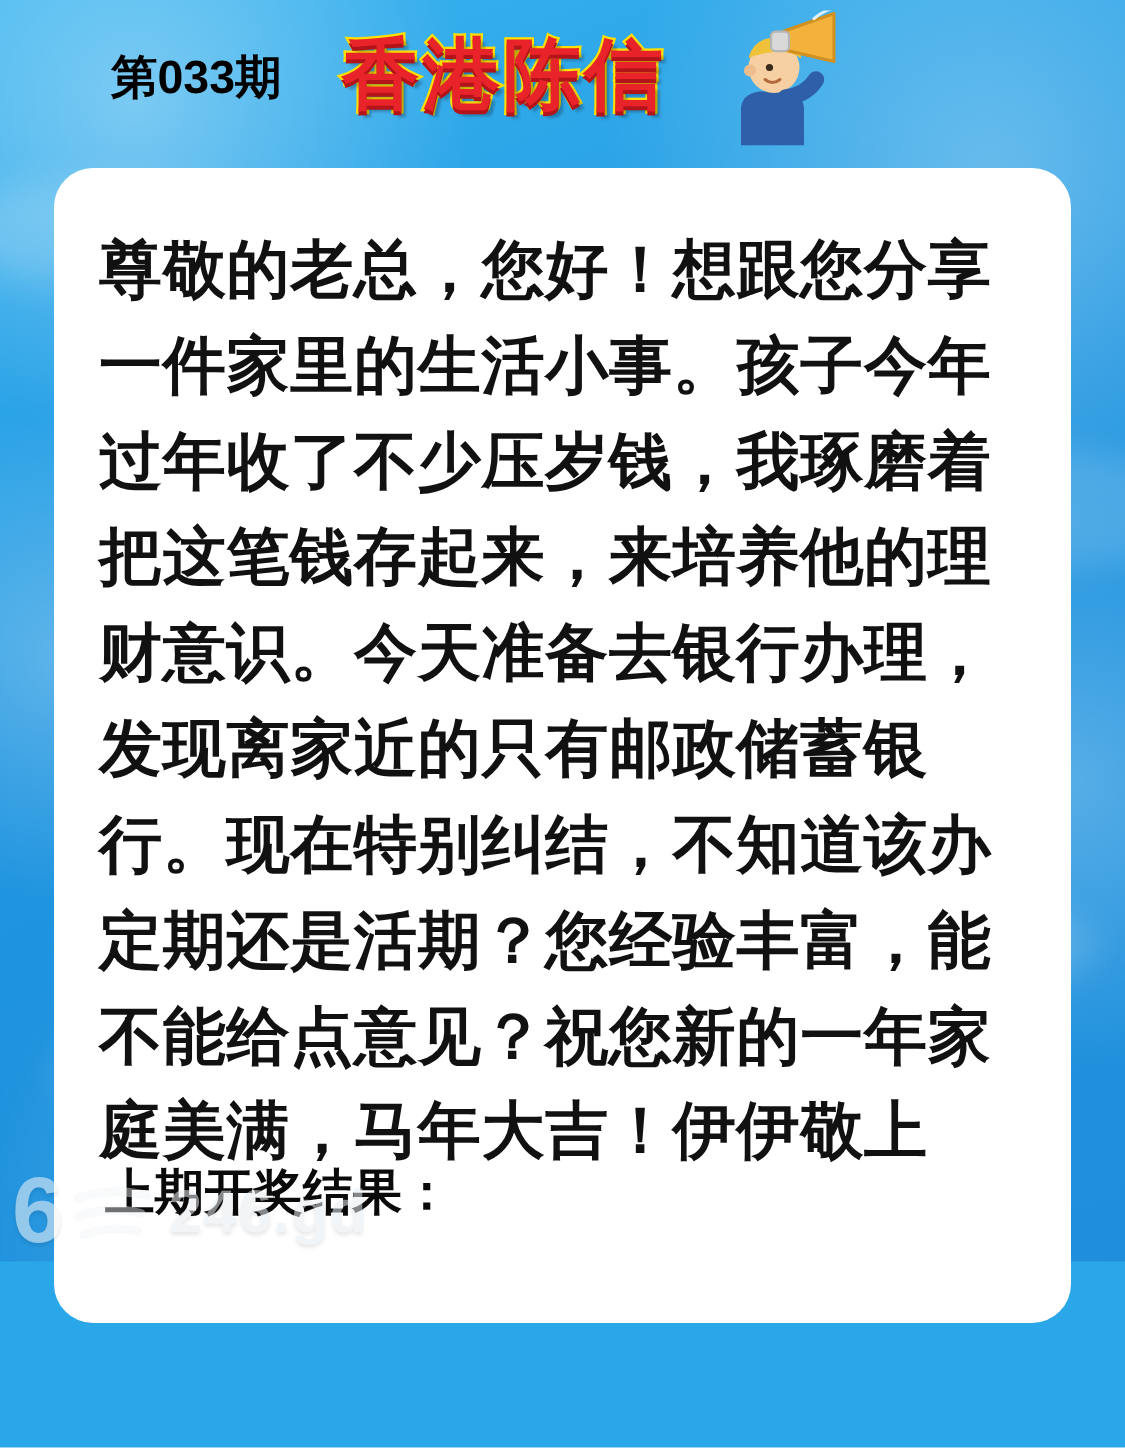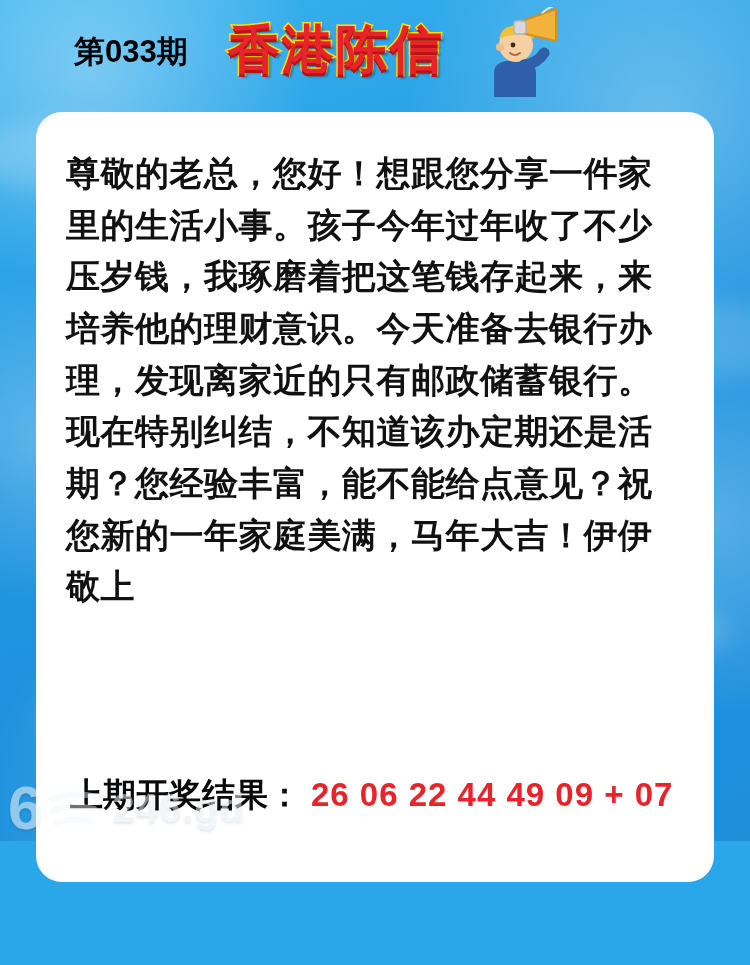--- a/index.html
+++ b/index.html
@@ -88,21 +88,21 @@
     width: 678px;
     height: 770px;
     background: #ffffff;
     border-radius: 26px;
     box-sizing: border-box;
     padding: 36px 30px 20px 30px;
     overflow: hidden;
   }
   .letter-body {
     color: #111;
-    font-size: 34px;
+    font-size: 42px;
     line-height: 1.52;
     font-weight: 600;
     letter-spacing: 0.5px;
     word-break: break-all;
   }
   .reply-body {
     margin-top: 52px;
     color: #111;
     font-size: 35px;
     line-height: 1.52;
@@ -211,21 +211,20 @@
       </svg>
     </div>
   </div>
 
   <div class="card">
     <div class="letter-body">尊敬的老总，您好！想跟您分享一件家里的生活小事。孩子今年过年收了不少压岁钱，我琢磨着把这笔钱存起来，来培养他的理财意识。今天准备去银行办理，发现离家近的只有邮政储蓄银行。现在特别纠结，不知道该办定期还是活期？您经验丰富，能不能给点意见？祝您新的一年家庭美满，马年大吉！伊伊敬上</div>
   </div>
 
   <div class="footer">
     <span class="footer-label">上期开奖结果：</span>
-    <span class="footer-numbers">26 06 22 44 49 09 + 07</span>
   </div>
 
   <div class="watermark">
     <span class="wm-digit">6</span>
     <span class="wm-swoosh">
       <svg viewBox="0 0 54 46" width="54" height="46" aria-hidden="true">
         <path d="M4 14 Q26 6 50 12" stroke="#eef3f6" stroke-width="6" fill="none" stroke-linecap="round" opacity="0.8"></path>
         <path d="M4 26 Q24 18 46 24" stroke="#eef3f6" stroke-width="6" fill="none" stroke-linecap="round" opacity="0.8"></path>
         <path d="M8 38 Q26 32 44 36" stroke="#eef3f6" stroke-width="6" fill="none" stroke-linecap="round" opacity="0.8"></path>
       </svg>

